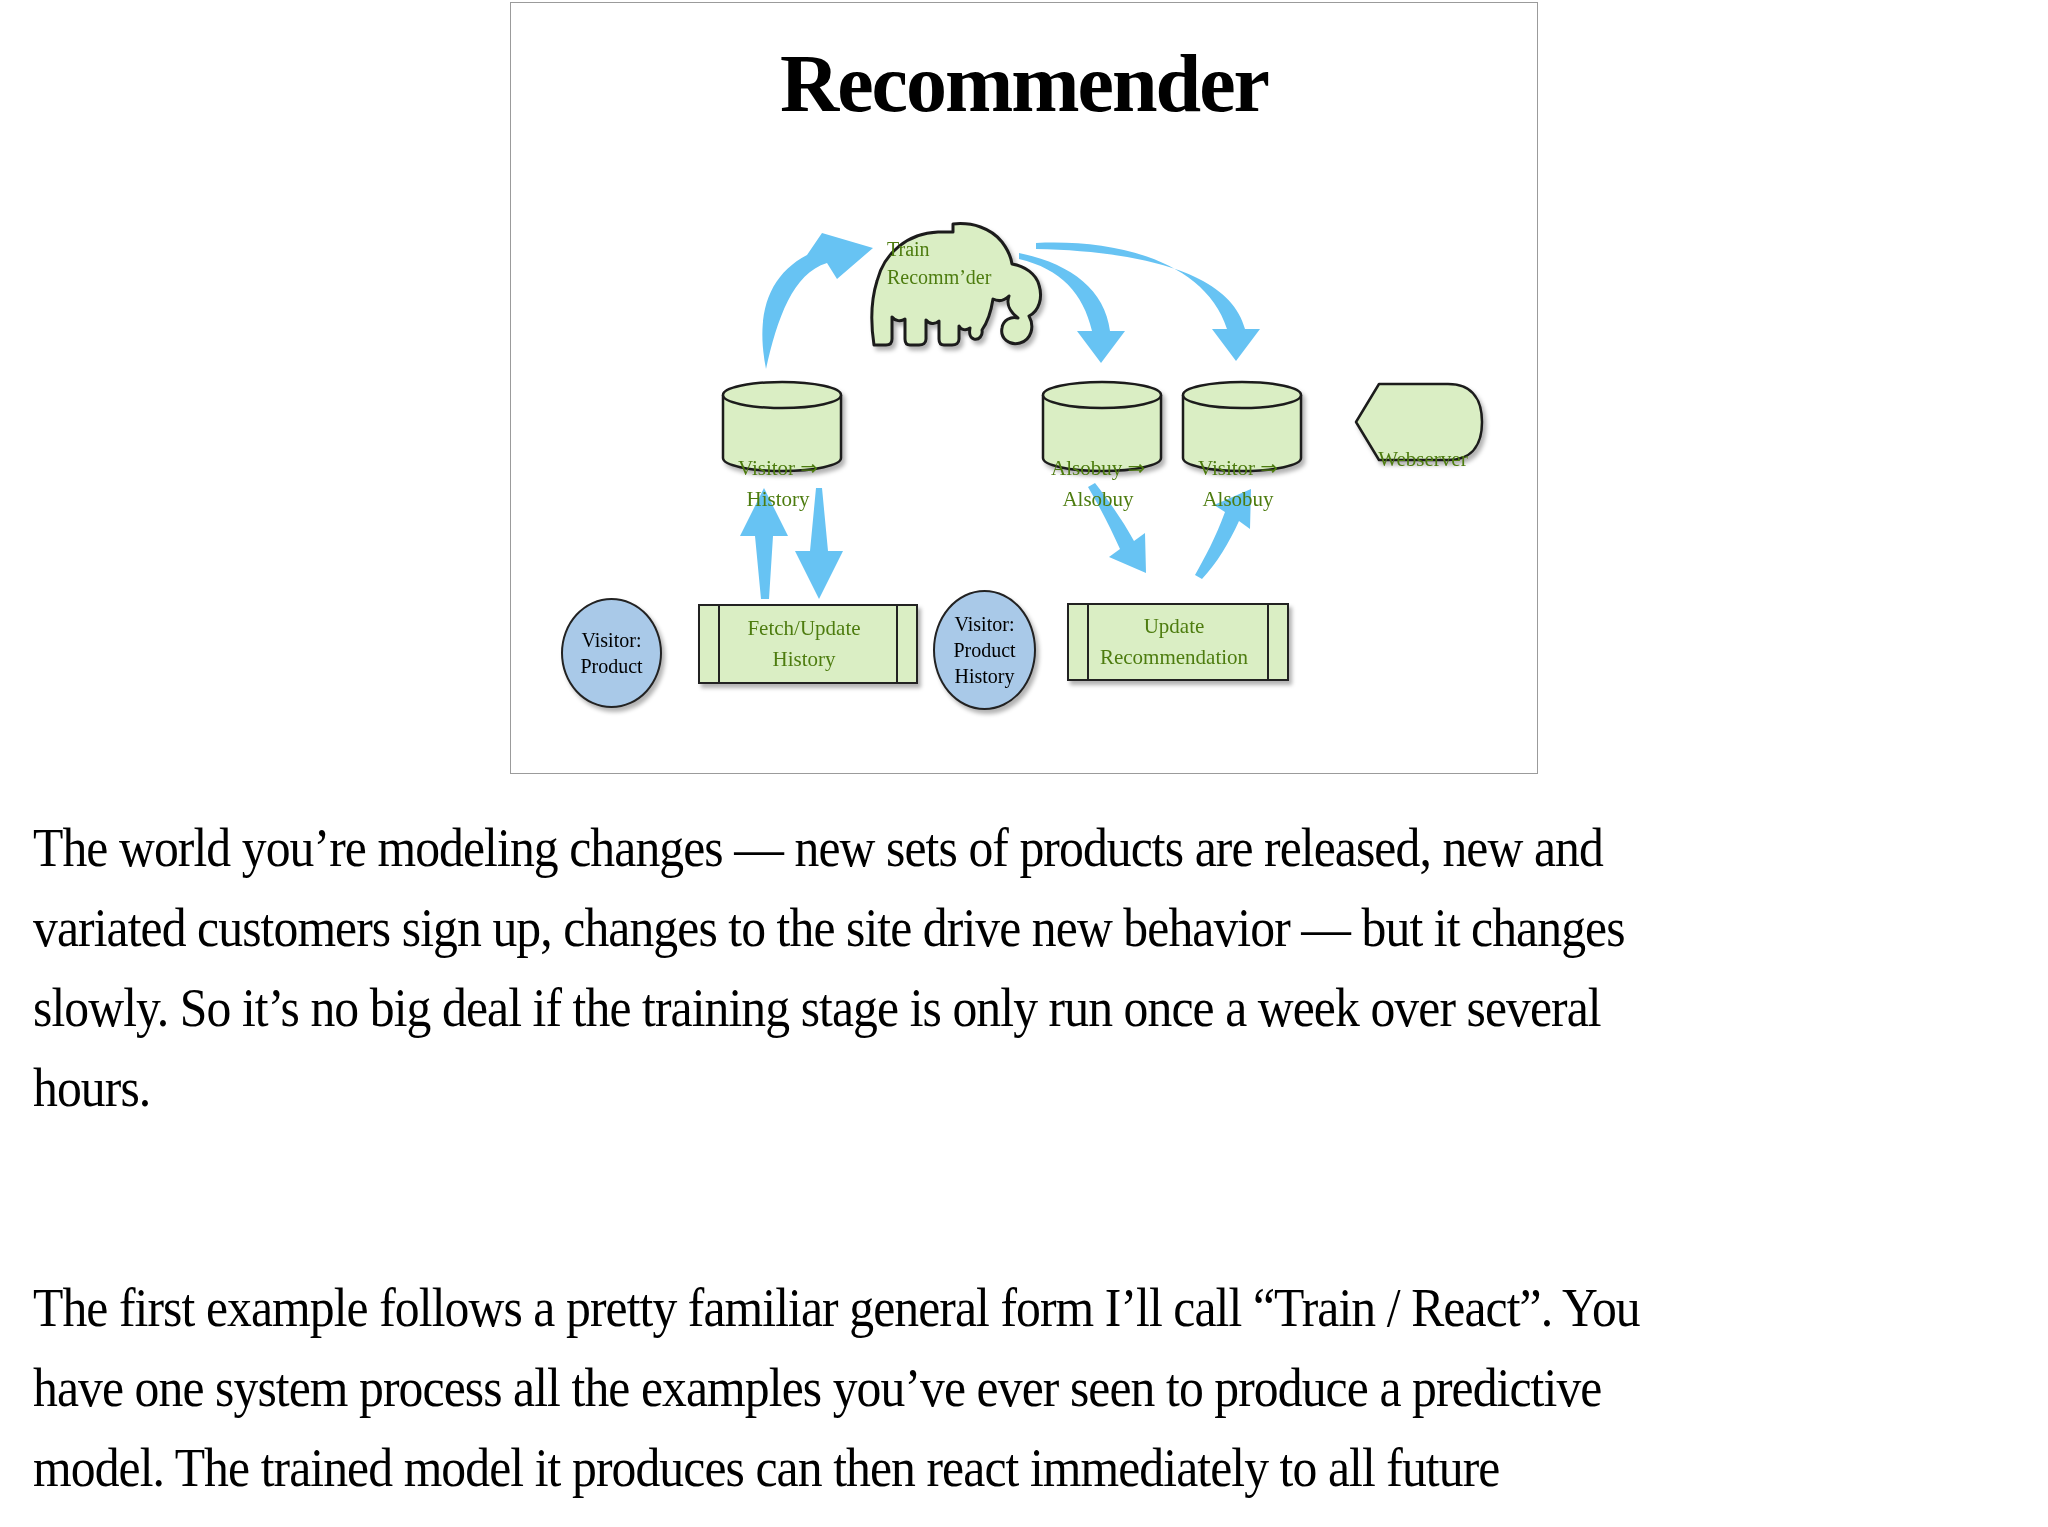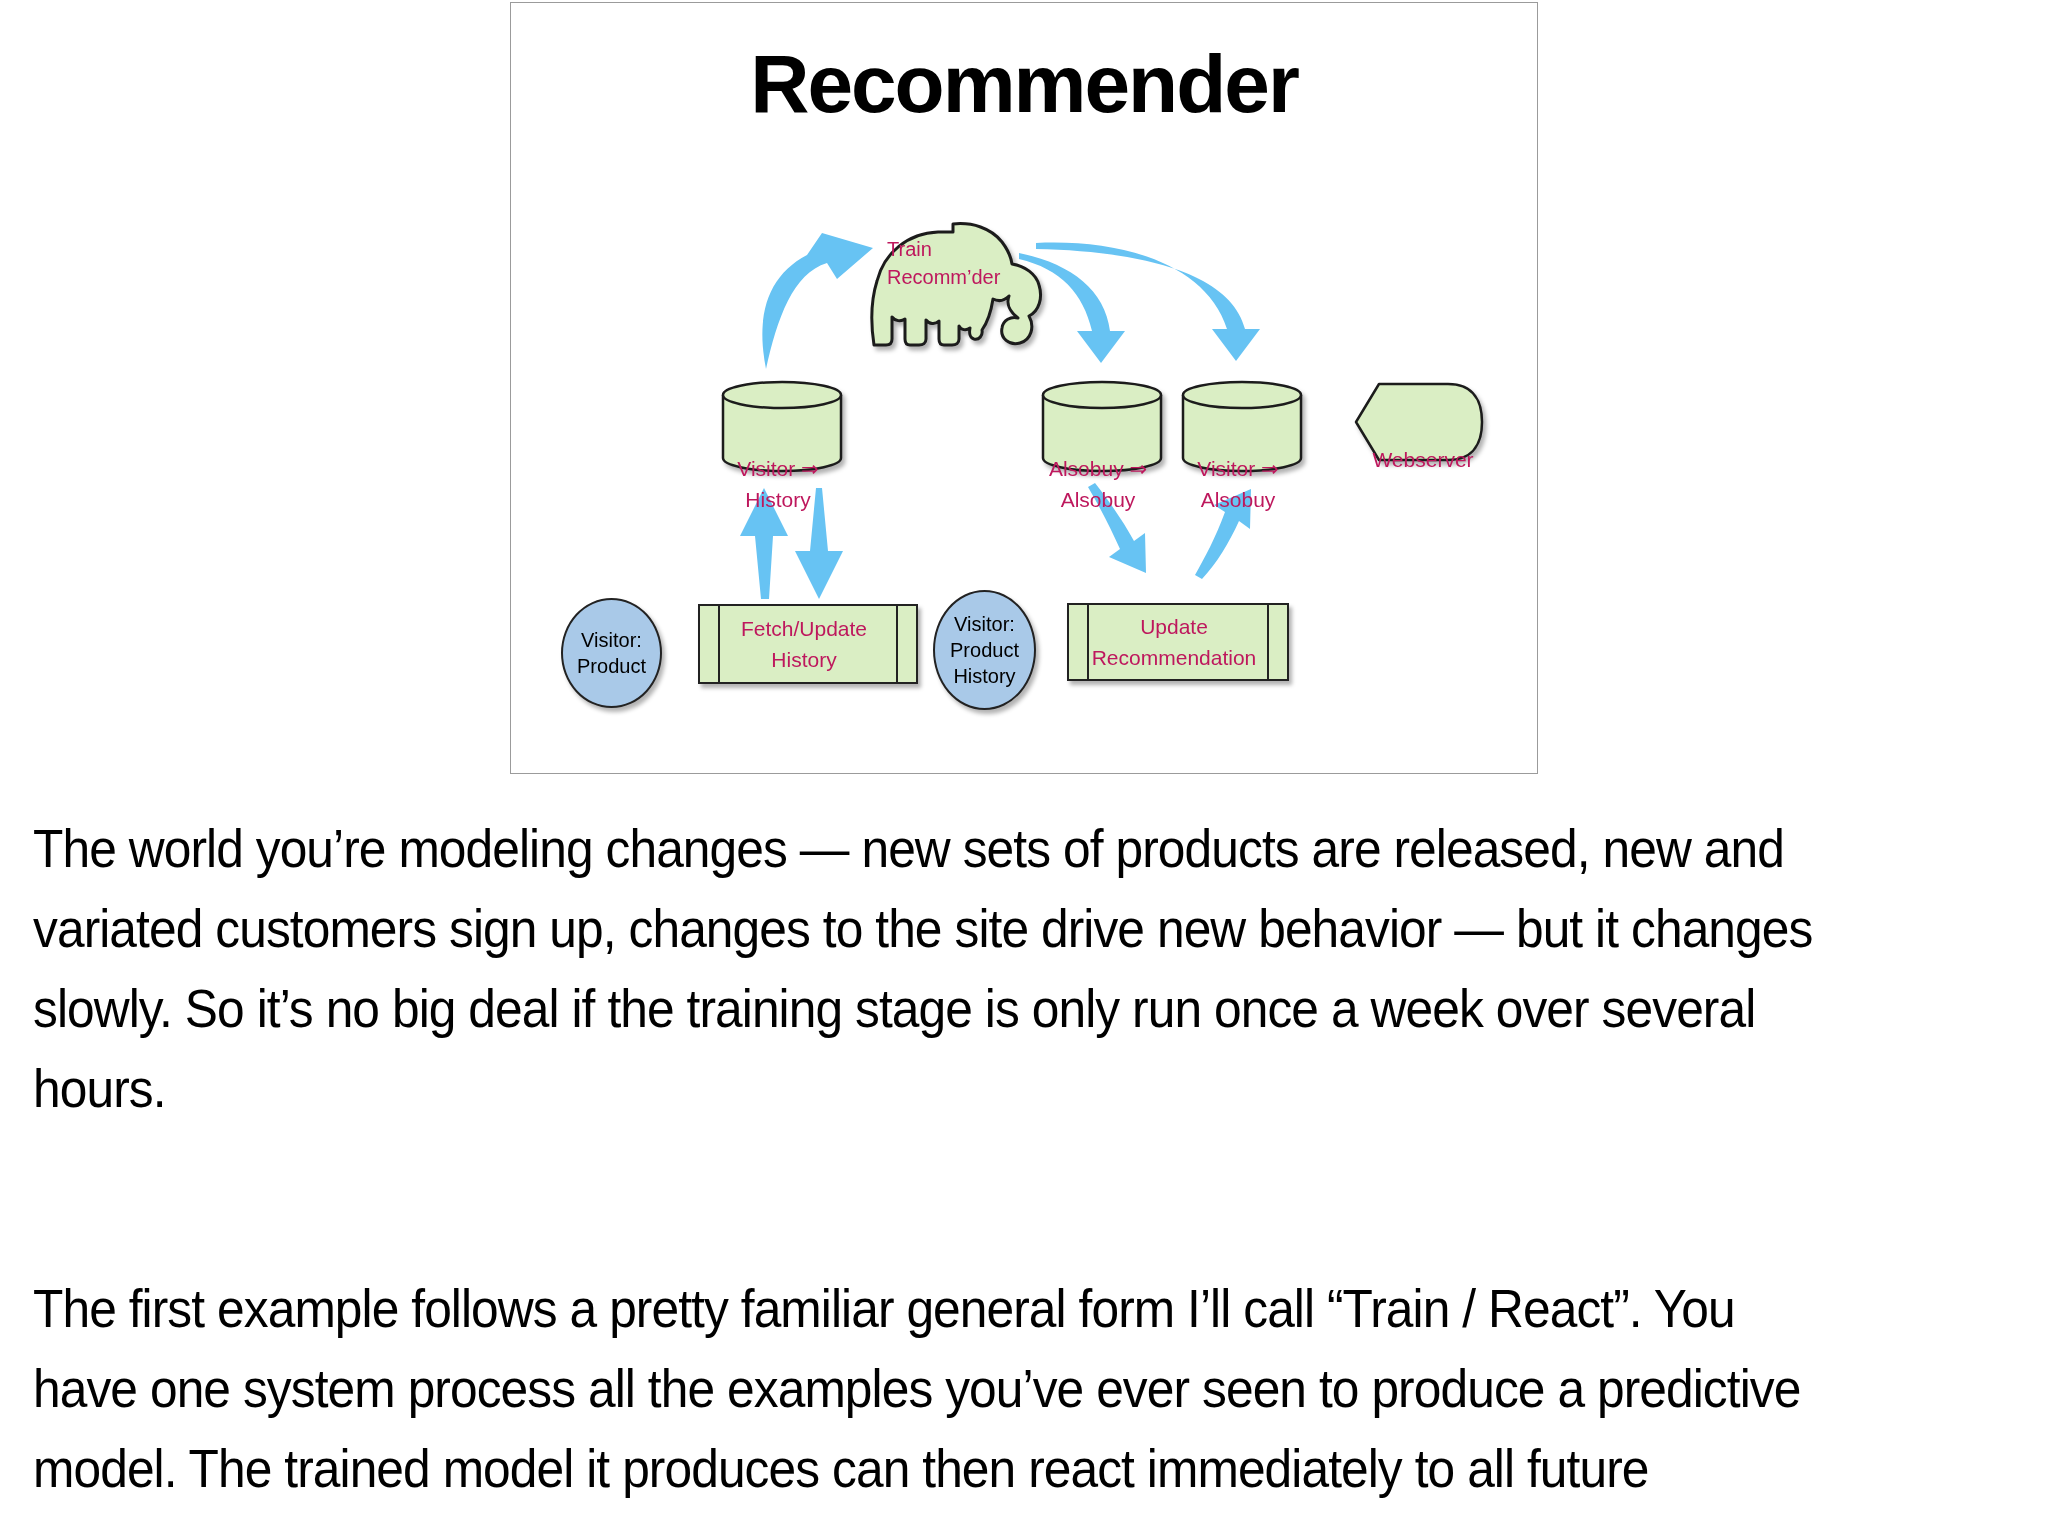--- a/index.html
+++ b/index.html
@@ -1,39 +1,39 @@
 <!DOCTYPE html>
 <html><head>
 <meta charset="utf-8">
 <style>
   html,body { margin:0; padding:0; background:#ffffff; }
   .page {
     position:relative; width:2048px; height:1527px; background:#ffffff;
-    font-family:Liberation Sans, sans-serif; color:#000; overflow:hidden;
+    font-family:Liberation Serif, serif; color:#000; overflow:hidden;
   }
 
   
   .diagram-panel {
     position:absolute; left:510px; top:2px; width:1026px; height:770px;
     background:#ffffff; border:1px solid #9b9b9b;
   }
   .diagram-title {
     position:absolute; top:34px; left:0; right:0; text-align:center;
     font-size:82px; font-weight:bold; letter-spacing:-2px; color:#000;
   }
 
   .arrows { position:absolute; left:0; top:0; pointer-events:none; }
   .arrows path { fill:#67c3f3; }
 
   .shape { position:absolute; }
   .shape svg { position:absolute; left:0; top:0; width:100%; height:100%; overflow:visible;
                filter:drop-shadow(3px 4px 2px rgba(0,0,0,0.30)); }
   .shape-label {
     position:absolute; left:0; right:8px; text-align:center;
-    font-size:21px; line-height:31px; color:#be185d;
+    font-size:21px; line-height:31px; color:#4d7c0f;
   }
 
   
   .elephant { left:348px; top:212px; width:192px; height:150px; }
   .elephant .shape-label { text-align:left; left:28px; top:20px; font-size:20px; line-height:28px; }
 
   
   .cylinder { width:122px; height:96px; }
   .cyl-1 { left:210px; top:376px; }
   .cyl-2 { left:530px; top:376px; }

